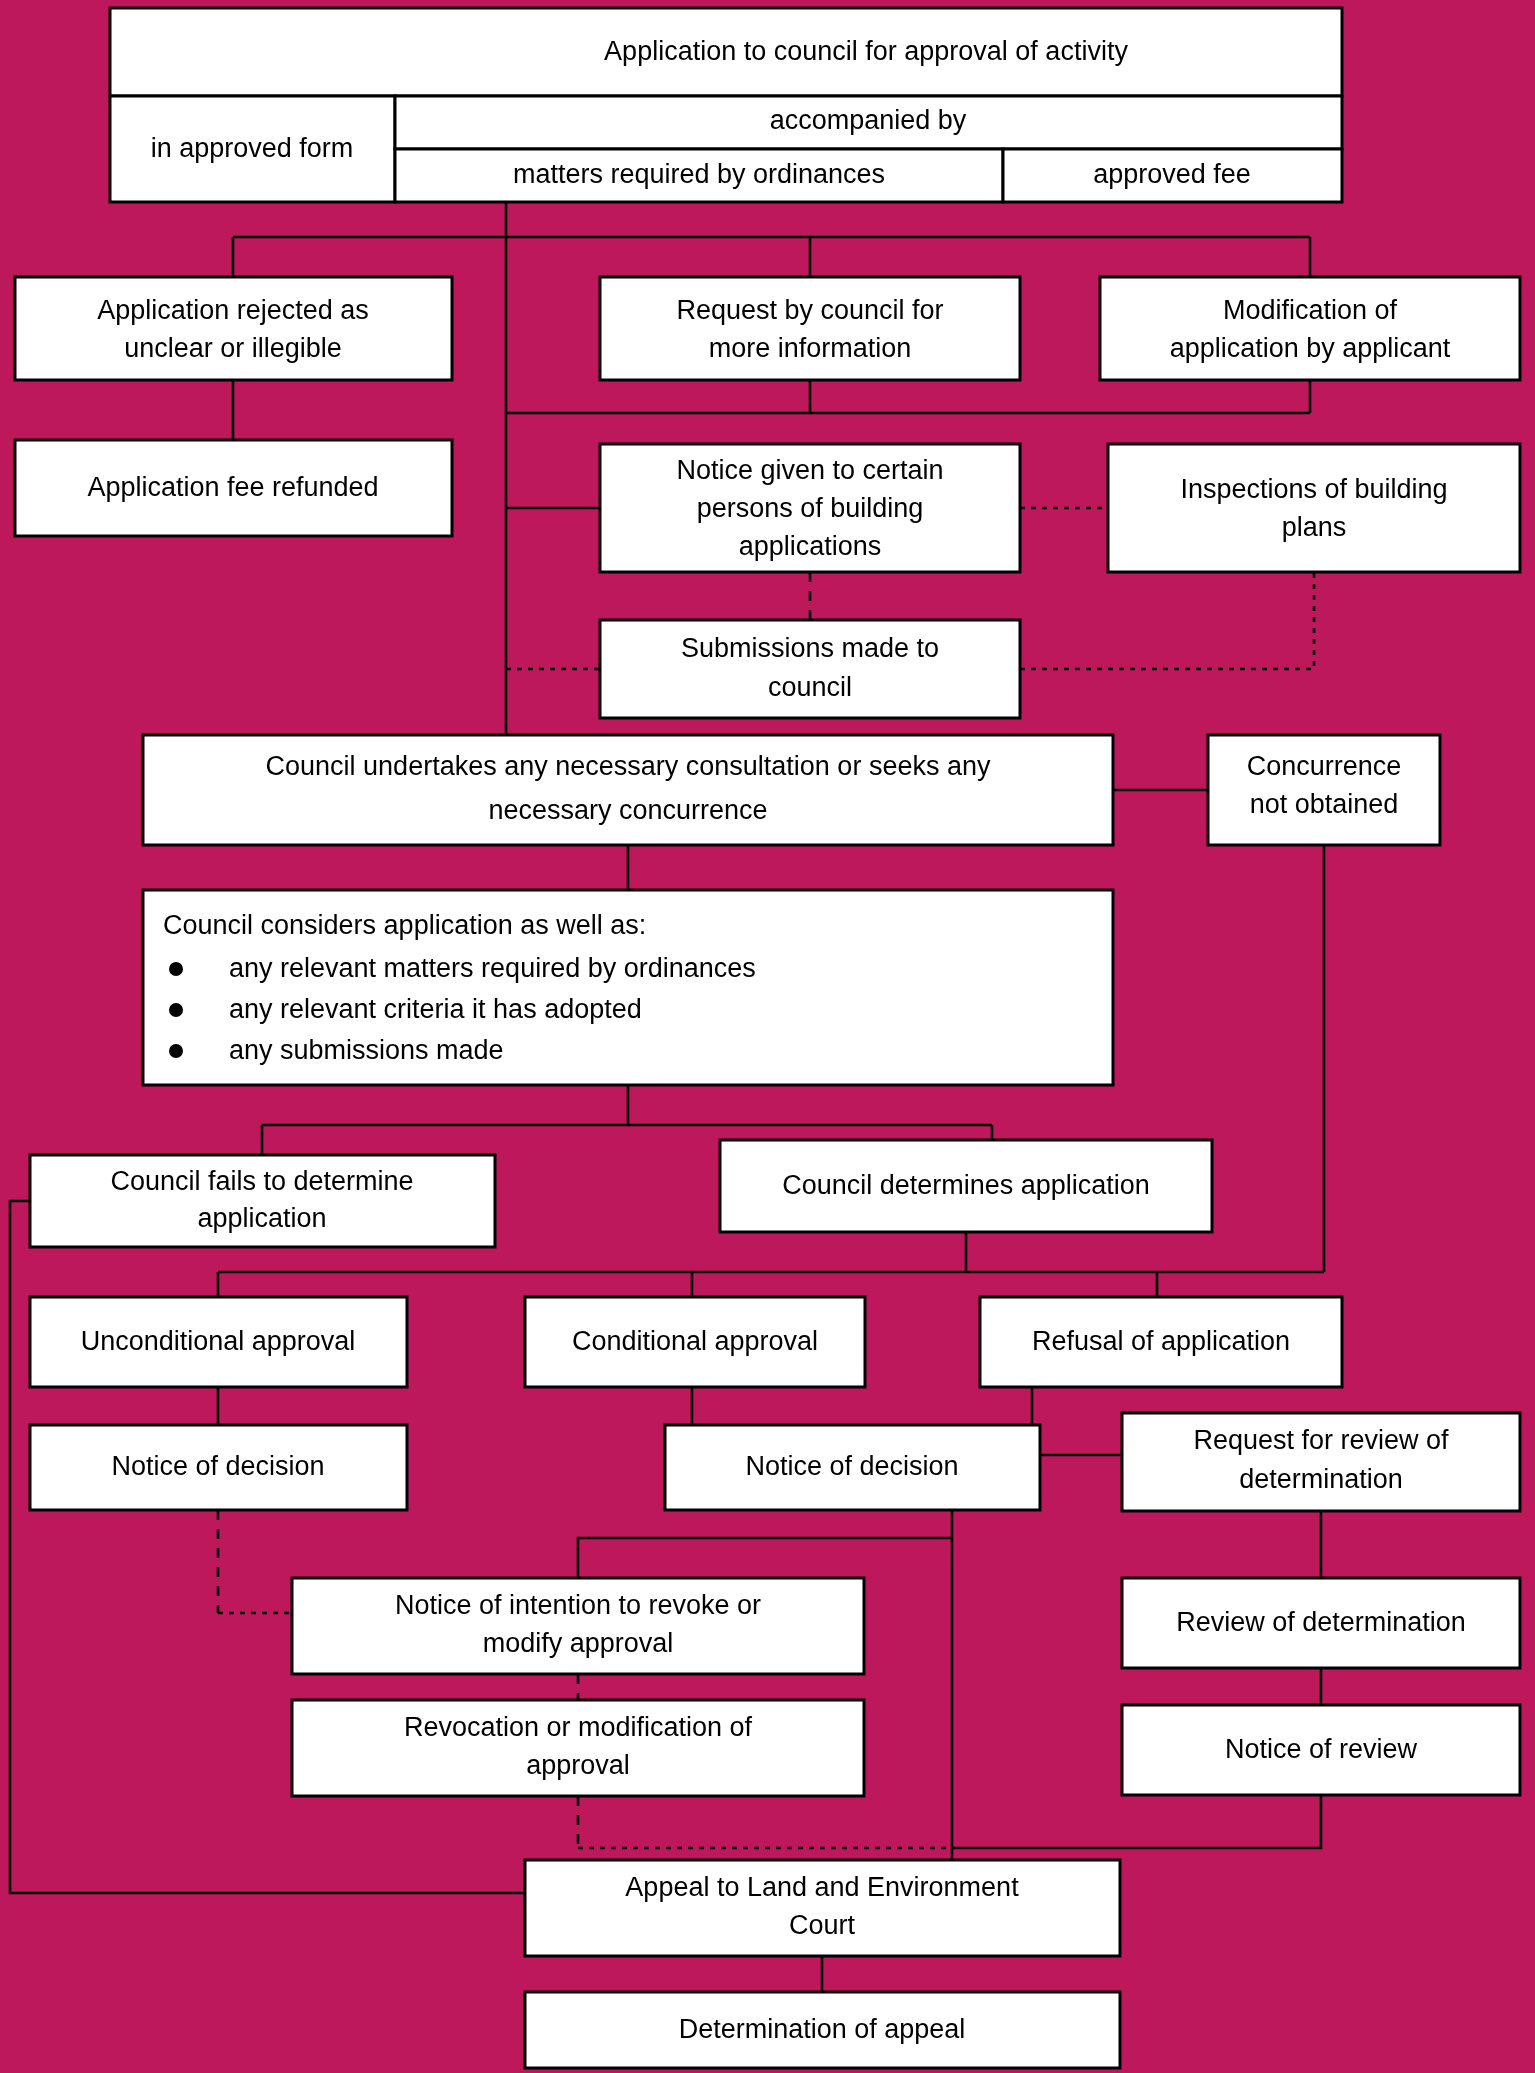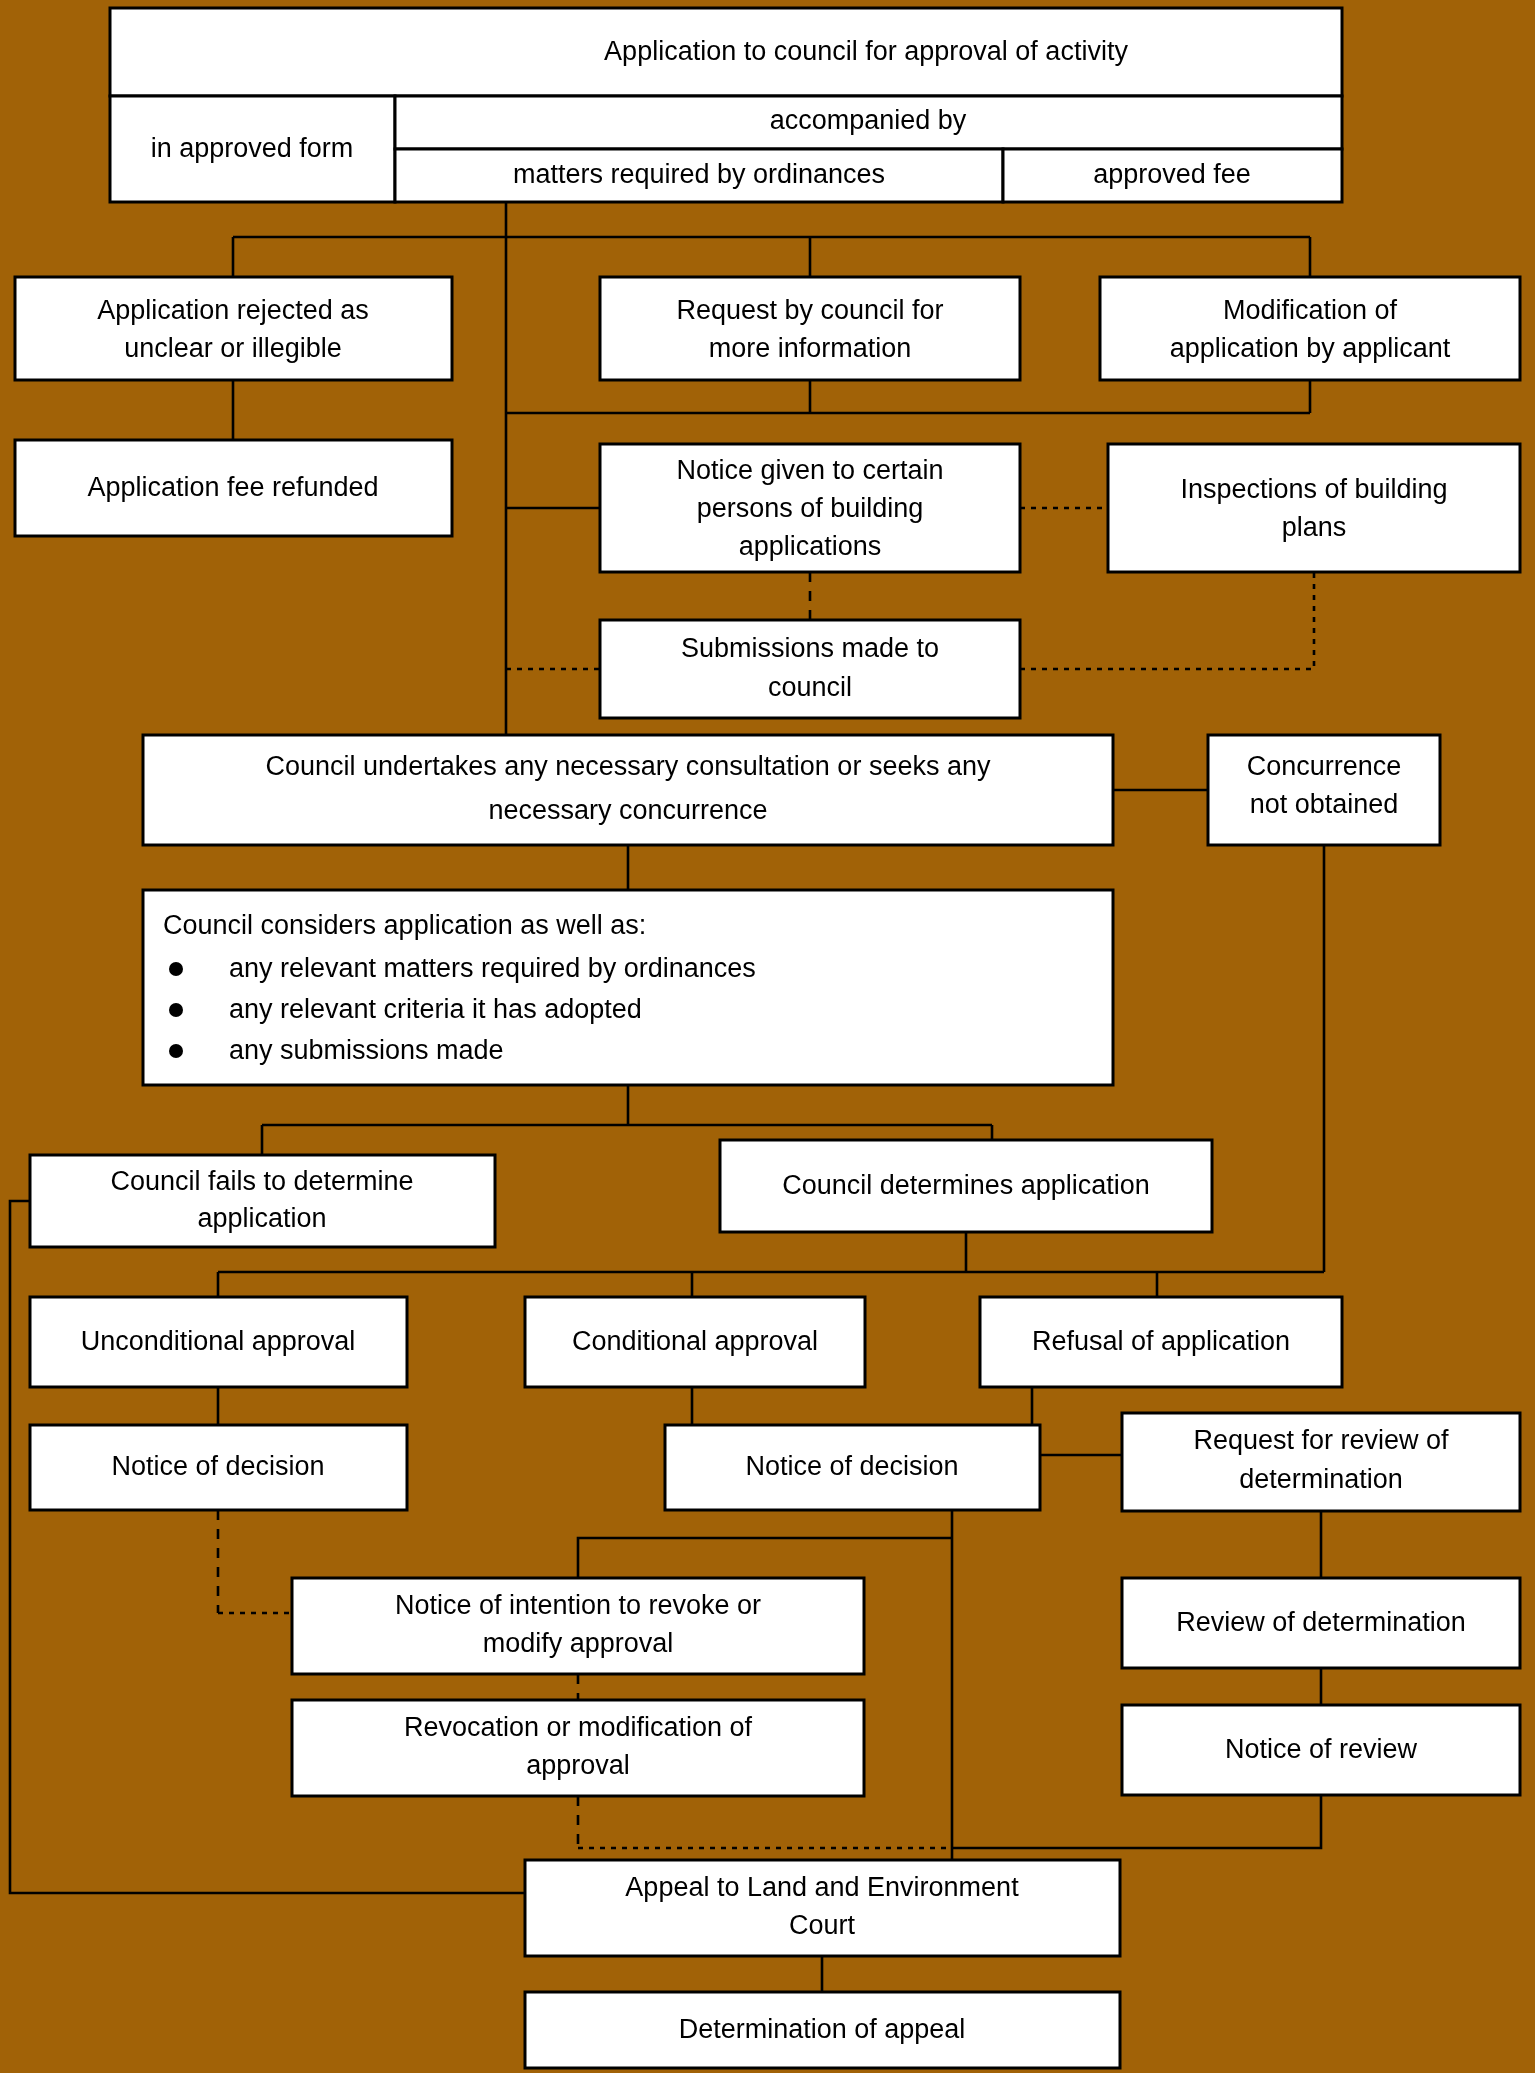--- a/index.html
+++ b/index.html
@@ -4,21 +4,21 @@
 <style>
   html, body {
     margin: 0;
     padding: 0;
     background: #ffffff;
   }
   #flowchart-root {
     position: relative;
     width: 1535px;
     height: 2073px;
-    background: #a16207;
+    background: #be185d;
     font-family: "Liberation Sans", sans-serif;
   }
   svg.diagram {
     display: block;
     width: 1535px;
     height: 2073px;
   }
   .node-box {
     fill: #ffffff;
     stroke: #000000;

